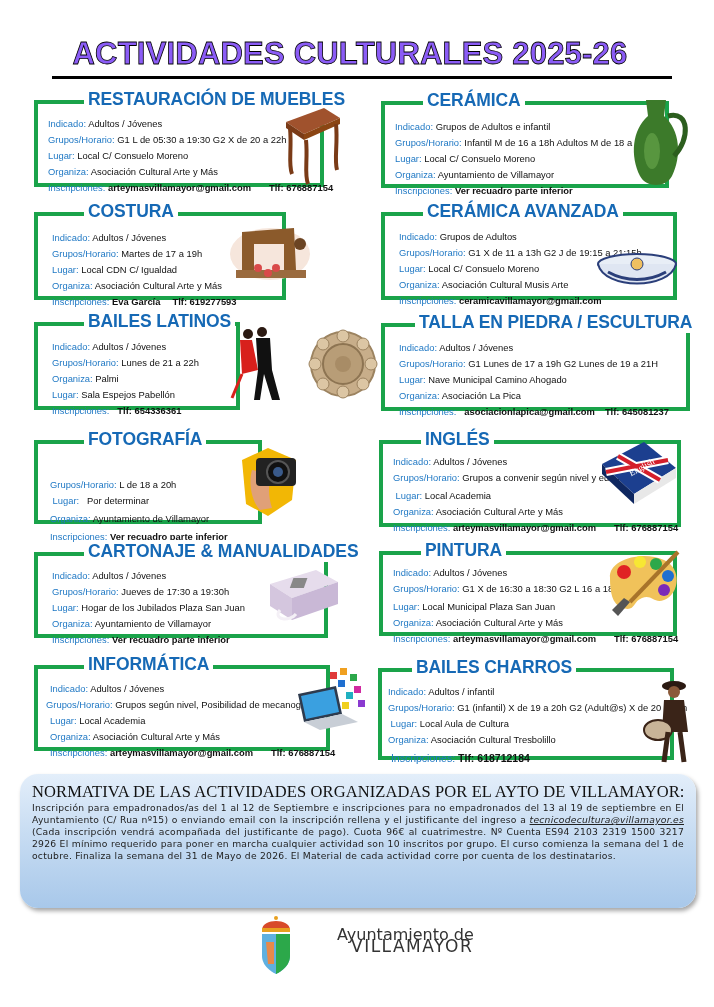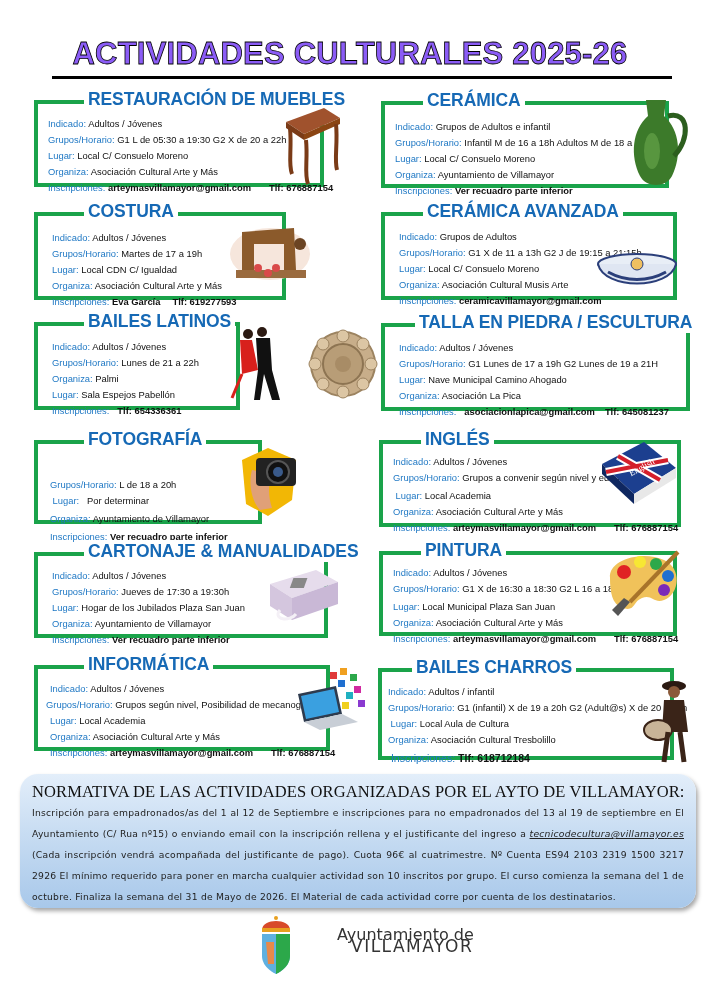--- a/index.html
+++ b/index.html
@@ -39,21 +39,21 @@
     border-radius: 18px;
     background: linear-gradient(180deg, #e3eefa 0%, #c7dcf2 45%, #a8c8ea 100%);
     box-shadow: 2px 3px 4px rgba(0,0,0,0.35);
     padding: 8px 12px 6px 12px;
   }
   .normativa-title {
     font-family: "Liberation Serif", serif; font-size: 16.5px; color: #111;
     letter-spacing: 0.1px; white-space: nowrap; line-height: 20px;
   }
   .normativa-text {
-    font-family: "DejaVu Sans", sans-serif; font-size: 9.2px; line-height: 21px;
+    font-family: "DejaVu Sans", sans-serif; font-size: 9.2px; line-height: 12px;
     color: #222; text-align: justify; letter-spacing: 0.25px;
   }
   .normativa-text .link { font-style: italic; text-decoration: underline; }
   .footer-sub {
     position: absolute; left: 337px; top: 925px; font-family: "DejaVu Sans", sans-serif;
     font-size: 16px; color: #333;
   }
   .footer-name {
     position: absolute; left: 306px; top: 936px; font-family: "DejaVu Sans", sans-serif;
     font-size: 17px; color: #333; letter-spacing: 1.5px; margin-left: 45px;

